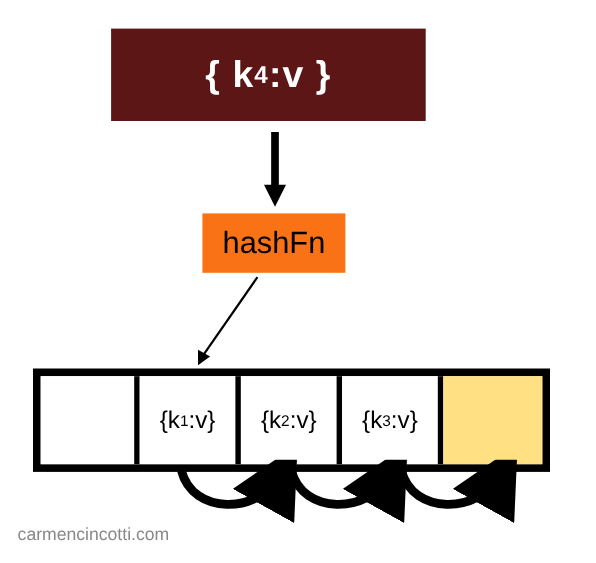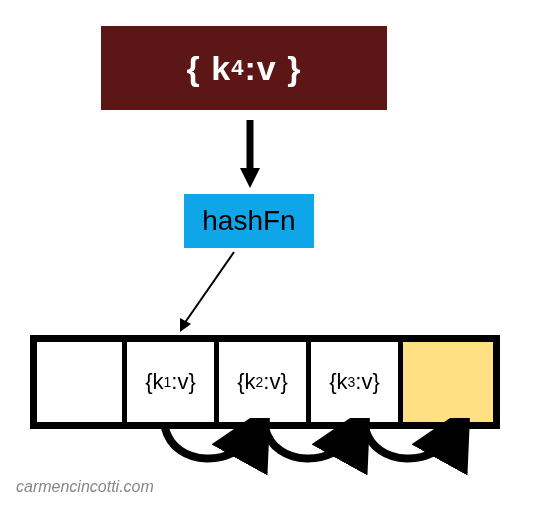--- a/index.html
+++ b/index.html
@@ -39,21 +39,21 @@
     position: absolute;
     left: 238px;
     top: 120px;
   }
   .hashfn-box {
     position: absolute;
     left: 184px;
     top: 194px;
     width: 130px;
     height: 54px;
-    background: #0ea5e9;
+    background: #f97316;
     display: flex;
     align-items: center;
     justify-content: center;
     font-size: 28px;
     color: #000000;
   }
   .arrow2 {
     position: absolute;
     left: 174px;
     top: 248px;
@@ -89,21 +89,20 @@
     position: absolute;
     left: 115px;
     top: 418px;
   }
   .attribution {
     position: absolute;
     left: 16px;
     bottom: 16px;
     font-size: 16px;
     color: #888888;
-    font-style: italic;
   }
 </style>
 </head>
 <body>
 
 <div class="canvas">
 
   <div class="input-box">
     <span>{</span>
     <span>&nbsp;</span>

